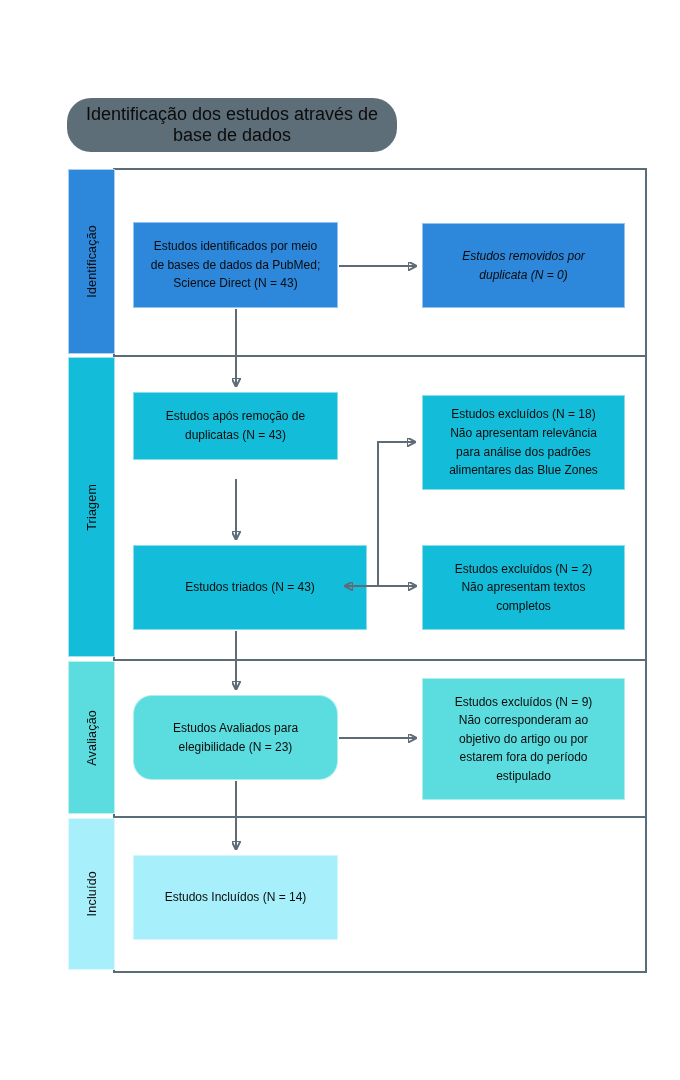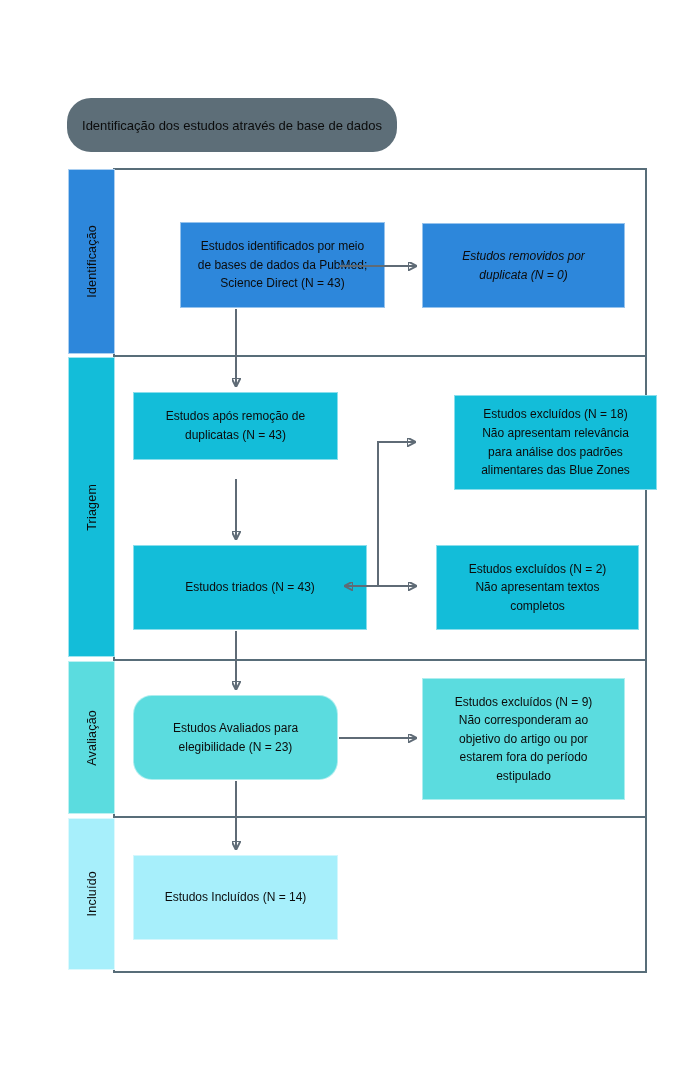--- a/index.html
+++ b/index.html
@@ -15,21 +15,21 @@
   html,body{margin:0;padding:0;}
   body{
     width:680px;height:1080px;position:relative;background:#ffffff;
     font-family:"Liberation Sans", sans-serif;color:var(--c-text);
     overflow:hidden;
   }
   .title-pill{
     position:absolute;left:67px;top:98px;width:330px;height:54px;
     background:var(--c-title_bg);border-radius:24px;
     display:flex;align-items:center;justify-content:center;
-    font-size:13px;color:#0b0b0b;text-align:center;padding:0 6px;box-sizing:border-box;
+    font-size:18px;color:#0b0b0b;text-align:center;padding:0 6px;box-sizing:border-box;
   }
   .container{
     position:absolute;left:113px;top:168px;width:534px;height:805px;
     border:2px solid var(--c-border);box-sizing:border-box;background:#fff;
   }
   .divider{position:absolute;left:113px;width:534px;height:2px;background:var(--c-border);}
   .side{
     position:absolute;left:68px;width:47px;box-sizing:border-box;
     border:1px solid rgba(255,255,255,0.6);
     display:flex;align-items:center;justify-content:center;
@@ -69,37 +69,37 @@
 <div class="side fill-cyan" style="top:357px;height:300px;">
   <span class="v-label">Triagem</span>
 </div>
 <div class="side fill-teal" style="top:661px;height:153px;">
   <span class="v-label">Avaliação</span>
 </div>
 <div class="side fill-light" style="top:818px;height:152px;">
   <span class="v-label">Incluído</span>
 </div>
 
-<div class="box fill-blue" style="left:133px;top:222px;width:205px;height:86px;margin-left:47px;">Estudos identificados por meio
+<div class="box fill-blue" style="left:133px;top:222px;width:205px;height:86px;">Estudos identificados por meio
 de bases de dados da PubMed;
 Science Direct (N = 43)</div>
 <div class="box fill-cyan" style="left:133px;top:392px;width:205px;height:68px;">Estudos após remoção de
 duplicatas (N = 43)</div>
 <div class="box fill-cyan" style="left:133px;top:545px;width:234px;height:85px;">Estudos triados (N = 43)</div>
 <div class="box fill-teal" style="left:133px;top:695px;width:205px;height:85px;border-radius:19px;">Estudos Avaliados para
 elegibilidade (N = 23)</div>
 <div class="box fill-light" style="left:133px;top:855px;width:205px;height:85px;">Estudos Incluídos (N = 14)</div>
 
 <div class="box fill-blue" style="left:422px;top:223px;width:203px;height:85px;font-style:italic;">Estudos removidos por
 duplicata (N = 0)</div>
-<div class="box fill-cyan" style="left:422px;top:395px;width:203px;height:95px;margin-left:32px;">Estudos excluídos (N = 18)
+<div class="box fill-cyan" style="left:422px;top:395px;width:203px;height:95px;">Estudos excluídos (N = 18)
 Não apresentam relevância
 para análise dos padrões
 alimentares das Blue Zones</div>
-<div class="box fill-cyan" style="left:436px;top:545px;width:203px;height:85px;">Estudos excluídos (N = 2)
+<div class="box fill-cyan" style="left:422px;top:545px;width:203px;height:85px;">Estudos excluídos (N = 2)
 Não apresentam textos
 completos</div>
 <div class="box fill-teal" style="left:422px;top:678px;width:203px;height:122px;">Estudos excluídos (N = 9)
 Não corresponderam ao
 objetivo do artigo ou por
 estarem fora do período
 estipulado</div>
 
 <svg class="arrow-layer" viewBox="0 0 680 1080" xmlns="http://www.w3.org/2000/svg">
   <defs>

